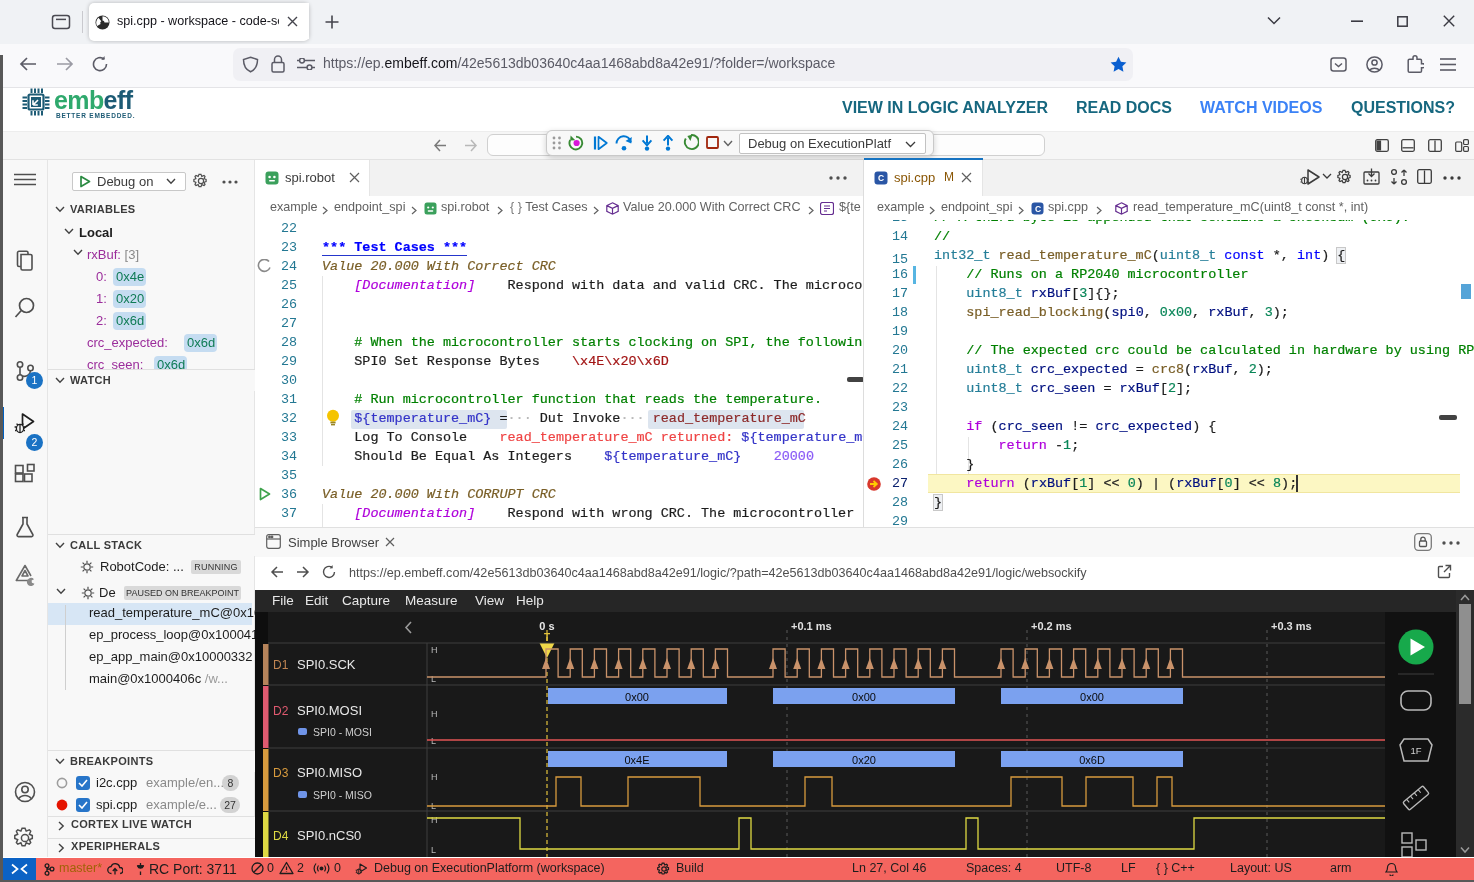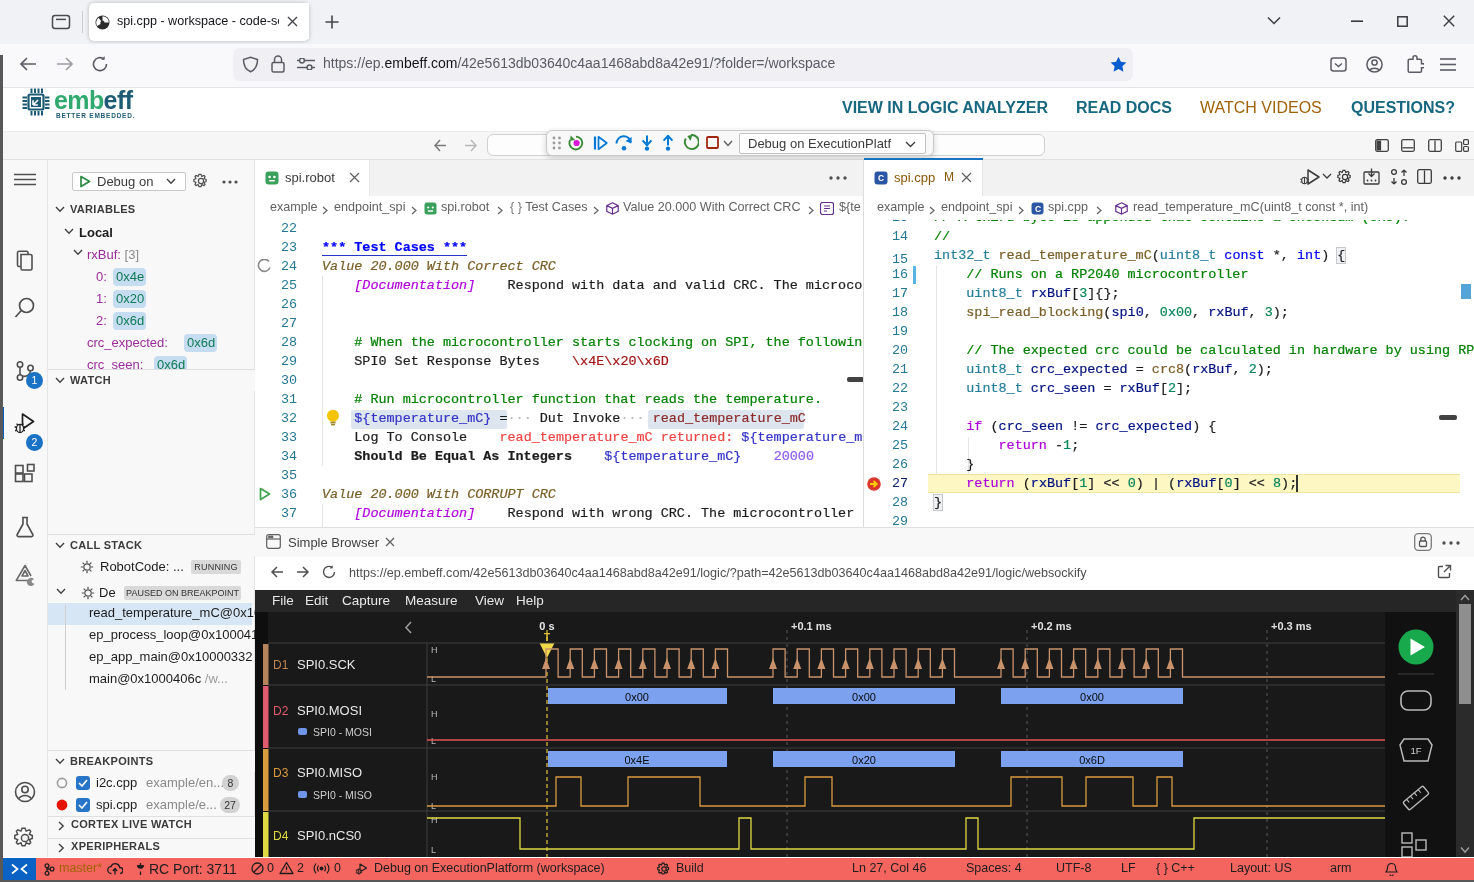--- a/index.html
+++ b/index.html
@@ -107,21 +107,21 @@
         <line x1="0.5" y1="20" x2="5" y2="20"></line>
         <line x1="23" y1="20" x2="27.5" y2="20"></line>
       </g>
       <rect x="9" y="9" width="10" height="10" fill="#1d5b75"></rect>
       <path d="M11 17 L11 12.2 M11 17 L15.8 17 M11 17 L16 12" stroke="#fff" stroke-width="1.6" fill="none"></path>
     </svg>
     <div class="a" style="left:54px;top:86px;white-space:nowrap;font-size:25px;font-weight:700;letter-spacing:-0.6px"><span style="color:#2fa96d">emb</span><span style="color:#1d5b75">eff</span></div>
     <div class="a" style="left:56px;top:112px;white-space:nowrap;font-size:6.5px;font-weight:700;color:#1d5b75;letter-spacing:0.78px">BETTER EMBEDDED.</div>
     <div class="a" style="left:842px;top:99px;white-space:nowrap;font-size:16px;font-weight:700;color:#16677f">VIEW IN LOGIC ANALYZER</div>
     <div class="a" style="left:1076px;top:99px;white-space:nowrap;font-size:16px;font-weight:700;color:#16677f">READ DOCS</div>
-    <div class="a" style="left:1200px;top:99px;white-space:nowrap;font-size:16px;font-weight:400;color:#a16207">WATCH VIDEOS</div>
+    <div class="a" style="left:1200px;top:99px;white-space:nowrap;font-size:16px;font-weight:700;color:#3b82f6">WATCH VIDEOS</div>
     <div class="a" style="left:1351px;top:99px;white-space:nowrap;font-size:16px;font-weight:700;color:#16677f">QUESTIONS?</div>
     <div class="a" style="left:0px;top:132px;width:1474px;height:28px;background:#f6f6f6;border-bottom:1px solid #e2e2e2"></div>
     <svg class="a" style="left:433px;top:139px;" width="14" height="13" viewBox="0 0 14 13">
       <path d="M7 1 L2 6.5 L7 12 M2 6.5 H13" stroke="#7a7a7a" stroke-width="1.5" fill="none"></path>
     </svg>
     <svg class="a" style="left:464px;top:139px;" width="14" height="13" viewBox="0 0 14 13">
       <path d="M7 1 L12 6.5 L7 12 M12 6.5 H1" stroke="#b8b8b8" stroke-width="1.5" fill="none"></path>
     </svg>
     <div class="a" style="left:487px;top:134px;width:558px;height:22px;background:#fdfdfd;border:1px solid #d0d0d0;border-radius:6px"></div>
     <svg class="a" style="left:1375px;top:139px;" width="14" height="13" viewBox="0 0 14 13">
@@ -442,21 +442,21 @@
         <div class="ln" style="left:322px;top:237.5px"><span style="color:#0000ff;font-weight:700;border-bottom:1.3px solid #2536cc">*** Test Cases ***</span></div>
         <div class="ln" style="left:322px;top:256.5px"><span style="color:#795e26;font-style:italic">Value 20.000 With Correct CRC</span></div>
         <div class="ln" style="left:322px;top:275.5px">    <span style="color:#af00db;font-style:italic">[Documentation]</span>    <span style="color:#1d1d1d;">Respond with data and valid CRC. The microcontroller should return 20.000</span></div>
         <div class="ln" style="left:322px;top:332.5px">    <span style="color:#008000;"># When the microcontroller starts clocking on SPI, the following bytes are sent</span></div>
         <div class="ln" style="left:322px;top:351.5px">    <span style="color:#1d1d1d;">SPI0 Set Response Bytes</span>    <span style="color:#a31515;">\x4E\x20\x6D</span></div>
         <div class="ln" style="left:322px;top:389.5px">    <span style="color:#008000;"># Run microcontroller function that reads the temperature.</span></div>
         <div class="a" style="left:351px;top:409.5px;width:156px;height:19px;background:#dde5ef;border-radius:2px"></div>
         <div class="a" style="left:648px;top:409.5px;width:156px;height:19px;background:#dde5ef;border-radius:2px"></div>
         <div class="ln" style="left:322px;top:408.5px">    <span style="color:#3434c8;">${temperature_mC}</span> <span style="color:#1d1d1d;">=</span><span style="color:#b9b9b9;">···</span> <span style="color:#1d1d1d;">Dut Invoke</span><span style="color:#b9b9b9;">···</span> <span style="color:#8d2a2a;">read_temperature_mC</span></div>
         <div class="ln" style="left:322px;top:427.5px">    <span style="color:#1d1d1d;">Log To Console</span>    <span style="color:#ef4444;">read_temperature_mC returned: </span><span style="color:#3434c8;">${temperature_mC}</span></div>
-        <div class="ln" style="left:322px;top:446.5px">    <span style="color:#1d1d1d;font-weight:bold;">Should Be Equal As Integers</span>    <span style="color:#3434c8;">${temperature_mC}</span>    <span style="color:#8b5cf6;">20000</span></div>
+        <div class="ln" style="left:322px;top:446.5px">    <span style="color:#1d1d1d;">Should Be Equal As Integers</span>    <span style="color:#3434c8;">${temperature_mC}</span>    <span style="color:#8b5cf6;">20000</span></div>
         <div class="ln" style="left:322px;top:484.5px"><span style="color:#795e26;font-style:italic">Value 20.000 With CORRUPT CRC</span></div>
         <div class="ln" style="left:322px;top:503.5px">    <span style="color:#af00db;font-style:italic">[Documentation]</span>    <span style="color:#1d1d1d;">Respond with wrong CRC. The microcontroller should return an error</span></div>
         <svg class="a" style="left:257px;top:259px;" width="14" height="14" viewBox="0 0 14 14">
           <path d="M12 2.5 A6 6 0 1 0 13 8.5" fill="none" stroke="#8a8a8a" stroke-width="1.6"></path>
         </svg>
         <svg class="a" style="left:324px;top:408px;" width="18" height="19" viewBox="0 0 18 19">
           <circle cx="9" cy="7.8" r="6" fill="#f5c400"></circle>
           <rect x="6.4" y="13.6" width="5.2" height="1.8" fill="#9a8622"></rect>
           <rect x="7" y="15.9" width="4" height="1.5" fill="#9a8622"></rect>
         </svg>

